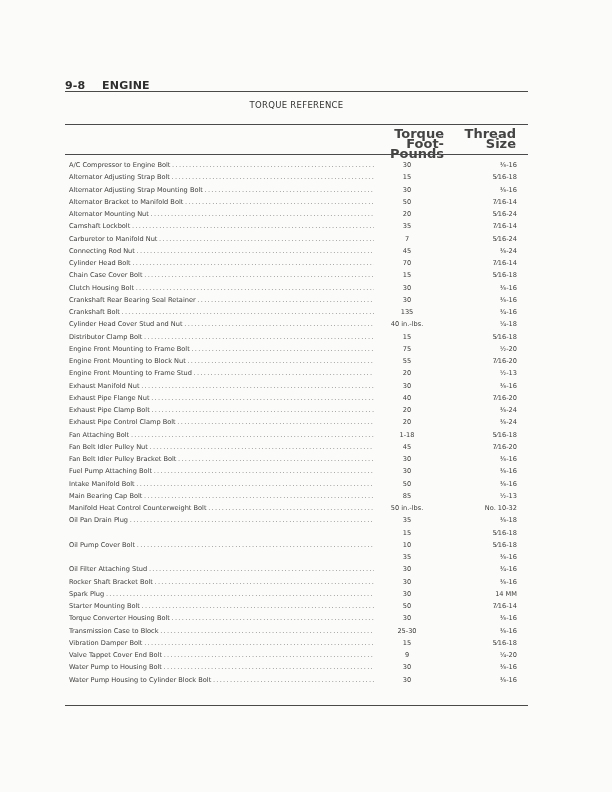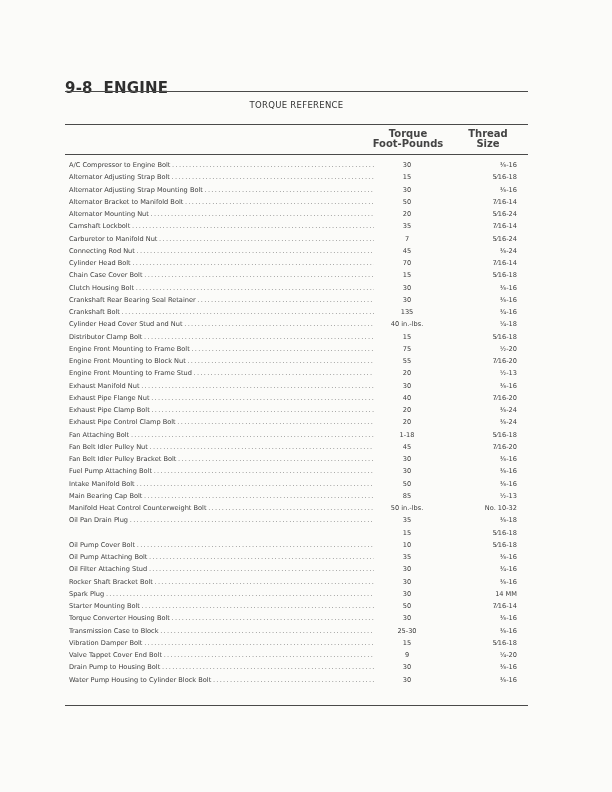--- a/index.html
+++ b/index.html
@@ -6,40 +6,40 @@
   body {
     width: 612px; height: 792px;
     background: #fbfbf9;
     position: relative;
     overflow: hidden;
     font-family: "DejaVu Sans", sans-serif;
     color: #3a3a3a;
   }
   .page-header {
     position: absolute; left: 65px; top: 79px;
-    font-size: 15px; font-weight: bold; color: #2f2f2f;
+    font-size: 11px; font-weight: bold; color: #2f2f2f;
     letter-spacing: 0.2px;
   }
   .page-header .num { display: inline-block; width: 33px; }
   .rule {
     position: absolute; left: 65px; width: 463px; height: 0;
     border-top: 1.2px solid #4a4a4a;
   }
   .rule.r1 { top: 91px; }
   .rule.r2 { top: 124px; }
   .rule.r3 { top: 154px; }
   .rule.r4 { top: 705px; }
   .title {
     position: absolute; left: 65px; width: 463px; top: 100px;
     text-align: center; font-size: 8.5px; font-weight: normal; color: #333;
     letter-spacing: 0.3px;
   }
   .col-head {
-    position: absolute; top: 129px; font-size: 10px; font-weight: bold;
-    color: #444; text-align: center; line-height: 10px;
+    position: absolute; top: 129px; font-size: 13px; font-weight: bold;
+    color: #444; text-align: right; line-height: 10px;
   }
   .col-head.torque { left: 372px; width: 72px; }
   .col-head.thread { left: 460px; width: 56px; }
   .rows {
     position: absolute; left: 65px; top: 159px; width: 470px;
   }
   .row {
     position: relative; height: 12.25px; font-size: 6.6px; line-height: 12.25px;
     color: #3c3c3c;
   }
@@ -234,21 +234,20 @@
     <div class="row">
       <span class="torque">15</span>
       <span class="thread">5⁄16-18</span>
     </div>
     <div class="row">
       <span class="desc">Oil Pump Cover Bolt</span>
       <span class="torque">10</span>
       <span class="thread">5⁄16-18</span>
     </div>
     <div class="row">
-      <span class="desc">Oil Pump Attaching Bolt</span>
       <span class="torque">35</span>
       <span class="thread">⅜-16</span>
     </div>
     <div class="row">
       <span class="desc">Oil Filter Attaching Stud</span>
       <span class="torque">30</span>
       <span class="thread">¾-16</span>
     </div>
     <div class="row">
       <span class="desc">Rocker Shaft Bracket Bolt</span>
@@ -279,21 +278,21 @@
       <span class="desc">Vibration Damper Bolt</span>
       <span class="torque">15</span>
       <span class="thread">5⁄16-18</span>
     </div>
     <div class="row">
       <span class="desc">Valve Tappet Cover End Bolt</span>
       <span class="torque">9</span>
       <span class="thread">¼-20</span>
     </div>
     <div class="row">
-      <span class="desc">Drain Pump to Housing Bolt</span>
+      <span class="desc">Water Pump to Housing Bolt</span>
       <span class="torque">30</span>
       <span class="thread">⅜-16</span>
     </div>
     <div class="row">
       <span class="desc">Water Pump Housing to Cylinder Block Bolt</span>
       <span class="torque">30</span>
       <span class="thread">⅜-16</span>
     </div>
   </div>
 

